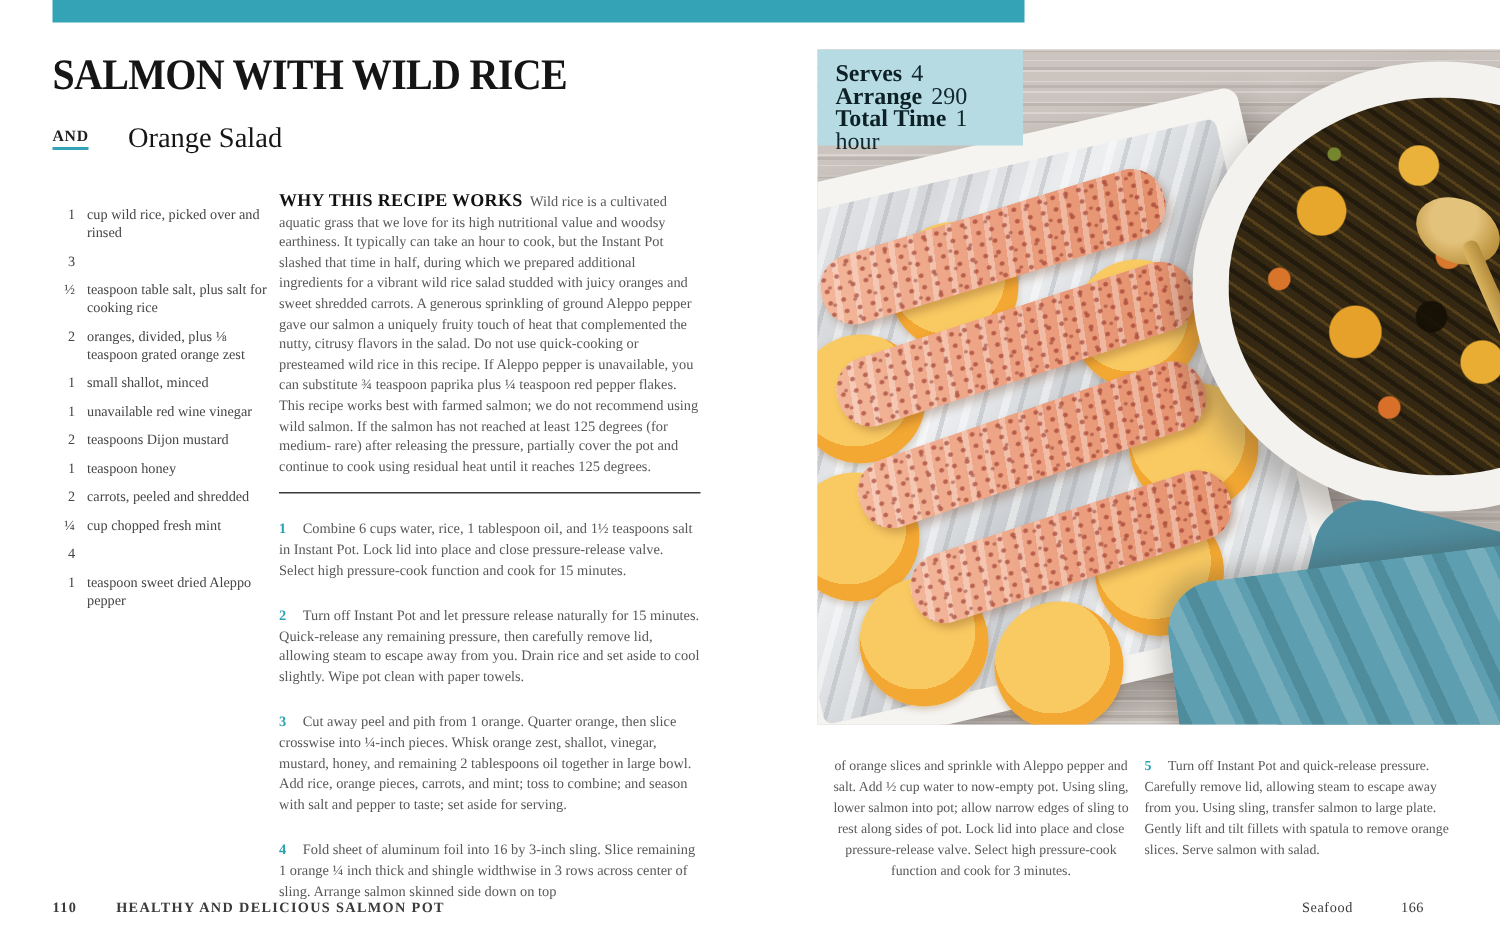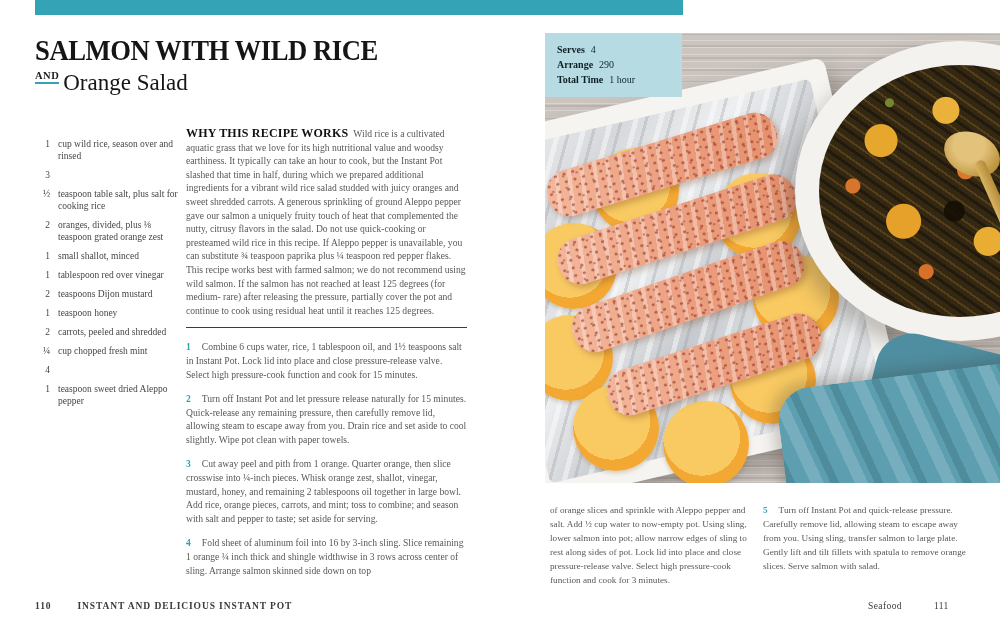--- a/index.html
+++ b/index.html
@@ -5,50 +5,50 @@
   html,body{margin:0;padding:0;background:#ffffff;}
   .spread{position:relative;width:1000px;height:632px;background:#ffffff;overflow:hidden;
           font-family:Liberation Serif, serif;color:#4a4a4a;}
 
   
   .topbar{position:absolute;left:35px;top:0;width:648px;height:15px;}
 
   .title-block{position:absolute;left:35px;top:34px;width:470px;}
   .title-main{margin:0;font-size:29px;font-weight:bold;color:#151515;letter-spacing:-0.5px;
               transform:scaleX(.92);transform-origin:left top;white-space:nowrap;}
-  .title-sub-row{margin-top:3px;display:flex;align-items:flex-start;gap:4px;}
+  .title-sub-row{margin-top:15px;display:flex;align-items:center;gap:26px;}
   .title-and{font-size:10.5px;font-weight:bold;color:#1d1d1d;letter-spacing:.5px;
              padding-bottom:1px;border-bottom:2px solid;}
-  .title-sub{font-size:23px;color:#151515;}
+  .title-sub{font-size:19px;color:#151515;}
 
   .ingredients{position:absolute;left:36px;top:138px;width:148px;}
   .ing-row{display:flex;gap:8px;margin-bottom:7px;font-size:9.5px;line-height:12px;color:#454545;}
   .ing-qty{flex:none;width:14px;text-align:right;}
   .ing-text{flex:1;}
 
   .main-col{position:absolute;left:186px;top:127px;width:281px;}
   .why-par{margin:0 0 10px;font-size:9.6px;line-height:13.6px;color:#585858;}
   .why-head{font-size:12px;font-weight:bold;color:#111;letter-spacing:.2px;margin-right:5px;}
   .divider{border:none;border-top:1.4px solid #3b3b3b;margin:8px 0 12px;}
-  .step{margin:0 0 11px;font-size:9.6px;line-height:13.6px;color:#585858;}
+  .step{margin:17px 0 11px;font-size:9.6px;line-height:13.6px;color:#585858;}
   .step-num{font-weight:bold;margin-right:11px;}
 
   .footer-left{position:absolute;left:35px;top:601px;display:flex;gap:26px;
                font-size:9.5px;font-weight:bold;color:#3a3a3a;letter-spacing:.9px;}
   .footer-right{position:absolute;left:868px;top:601px;display:flex;gap:32px;
                 font-size:9.5px;color:#3a3a3a;letter-spacing:.4px;}
 
   
   .photo{position:absolute;left:545px;top:33px;width:455px;height:450px;overflow:hidden;
          background-color:#ccc5bf;
          background-image:repeating-linear-gradient(to bottom, rgba(255,255,255,.28) 0 1px, rgba(0,0,0,0) 1px 7px),
                           repeating-linear-gradient(to bottom, rgba(95,84,78,.14) 0 2px, rgba(0,0,0,0) 2px 12px);}
   .infobox{position:absolute;left:0;top:0;width:137px;height:64px;z-index:9;
            box-sizing:border-box;padding:9px 8px 0 12px;}
-  .info-line{font-size:10px;line-height:15px;color:#10262c;}
+  .info-line{font-size:16px;line-height:15px;color:#10262c;}
   .info-label{font-weight:bold;color:#0c2026;margin-right:6px;}
 
   .platter{position:absolute;left:-55px;top:62px;width:380px;height:372px;background:#f5f4f1;
            border-radius:10px;transform:rotate(-13deg);
            box-shadow:10px 14px 22px rgba(60,50,45,.35);}
   .foil{position:absolute;left:18px;top:18px;right:18px;bottom:18px;border-radius:6px;
         background:linear-gradient(135deg,#f1f2f4 0%,#d6d8db 22%,#edeff1 40%,#c6c9cd 58%,#e9ebed 76%,#d2d5d8 100%);
         background-blend-mode:normal;}
   .foil:after{content:"";position:absolute;inset:0;border-radius:6px;
         background:repeating-linear-gradient(118deg, rgba(255,255,255,.45) 0 5px, rgba(0,0,0,0) 5px 11px, rgba(150,155,160,.30) 11px 14px, rgba(0,0,0,0) 14px 24px);}
@@ -87,21 +87,21 @@
                 background:linear-gradient(90deg,#dab45f,#b28a3b);border-radius:5px;
                 transform:rotate(-24deg);transform-origin:top center;}
   .napkin-under{position:absolute;left:315px;top:318px;width:230px;height:180px;z-index:6;
                 background:#4f8ea0;border-radius:36px 44px 18px 40px;transform:rotate(14deg);}
   .napkin{position:absolute;left:238px;top:340px;width:290px;height:150px;z-index:7;
           background-color:#5d9fb0;border-radius:34px 52px 22px 46px;transform:rotate(-7deg);
           background-image:repeating-linear-gradient(72deg, rgba(255,255,255,.16) 0 12px, rgba(0,0,0,0) 12px 18px, rgba(12,52,62,.18) 18px 26px, rgba(0,0,0,0) 26px 40px);
           box-shadow:-6px -6px 14px rgba(60,50,45,.25);}
 
   
-  .cont-col1{position:absolute;left:550px;top:504px;width:208px;}
+  .cont-col1{position:absolute;left:550px;top:504px;width:208px;text-align:center;}
   .cont-col2{position:absolute;left:763px;top:504px;width:207px;}
   .cont-par{margin:0;font-size:9.2px;line-height:13.9px;color:#585858;}
 </style>
 </head>
 <body>
 
 <div class="spread">
 
   <div class="topbar" style="background: rgb(51, 163, 181);"></div>
 
@@ -110,21 +110,21 @@
     <div class="title-sub-row">
       <span class="title-and" style="border-bottom-color: rgb(51, 163, 181);">AND</span>
       <span class="title-sub">Orange Salad</span>
     </div>
   </div>
 
   <div class="ingredients">
 
       <div class="ing-row">
         <span class="ing-qty">1</span>
-        <span class="ing-text">cup wild rice, season over and rinsed</span>
+        <span class="ing-text">cup wild rice, picked over and rinsed</span>
       </div>
 
       <div class="ing-row">
         <span class="ing-qty">3</span>
       </div>
 
       <div class="ing-row">
         <span class="ing-qty">½</span>
         <span class="ing-text">teaspoon table salt, plus salt for cooking rice</span>
       </div>
@@ -134,21 +134,21 @@
         <span class="ing-text">oranges, divided, plus ⅛ teaspoon grated orange zest</span>
       </div>
 
       <div class="ing-row">
         <span class="ing-qty">1</span>
         <span class="ing-text">small shallot, minced</span>
       </div>
 
       <div class="ing-row">
         <span class="ing-qty">1</span>
-        <span class="ing-text">tablespoon red over vinegar</span>
+        <span class="ing-text">unavailable red wine vinegar</span>
       </div>
 
       <div class="ing-row">
         <span class="ing-qty">2</span>
         <span class="ing-text">teaspoons Dijon mustard</span>
       </div>
 
       <div class="ing-row">
         <span class="ing-qty">1</span>
         <span class="ing-text">teaspoon honey</span>
@@ -184,21 +184,21 @@
         <p class="step"><span class="step-num" style="color: rgb(43, 162, 180);">2</span><span>Turn off Instant Pot and let pressure release naturally for 15 minutes. Quick-release any remaining pressure, then carefully remove lid, allowing steam to escape away from you. Drain rice and set aside to cool slightly. Wipe pot clean with paper towels.</span></p>
 
         <p class="step"><span class="step-num" style="color: rgb(43, 162, 180);">3</span><span>Cut away peel and pith from 1 orange. Quarter orange, then slice crosswise into ¼-inch pieces. Whisk orange zest, shallot, vinegar, mustard, honey, and remaining 2 tablespoons oil together in large bowl. Add rice, orange pieces, carrots, and mint; toss to combine; and season with salt and pepper to taste; set aside for serving.</span></p>
 
         <p class="step"><span class="step-num" style="color: rgb(43, 162, 180);">4</span><span>Fold sheet of aluminum foil into 16 by 3-inch sling. Slice remaining 1 orange ¼ inch thick and shingle widthwise in 3 rows across center of sling. Arrange salmon skinned side down on top</span></p>
       </div>
   </div>
 
   <div class="footer-left">
     <span>110</span>
-    <span>INSTANT AND DELICIOUS INSTANT POT</span>
+    <span>HEALTHY AND DELICIOUS SALMON POT</span>
   </div>
 
   <div class="photo">
     <div class="platter">
       <div class="foil"></div>
     </div>
     <div class="orange" style="left:48px;top:115px;"></div>
     <div class="orange" style="left:170px;top:140px;"></div>
     <div class="orange" style="left:-14px;top:190px;"></div>
     <div class="orange" style="left:208px;top:222px;"></div>
@@ -227,16 +227,16 @@
 
   <div class="cont-col1">
     <p class="cont-par">of orange slices and sprinkle with Aleppo pepper and salt. Add ½ cup water to now-empty pot. Using sling, lower salmon into pot; allow narrow edges of sling to rest along sides of pot. Lock lid into place and close pressure-release valve. Select high pressure-cook function and cook for 3 minutes.</p>
   </div>
   <div class="cont-col2">
     <p class="cont-par"><span class="step-num" style="color: rgb(43, 162, 180);">5</span><span>Turn off Instant Pot and quick-release pressure. Carefully remove lid, allowing steam to escape away from you. Using sling, transfer salmon to large plate. Gently lift and tilt fillets with spatula to remove orange slices. Serve salmon with salad.</span></p>
   </div>
 
   <div class="footer-right">
     <span>Seafood</span>
-    <span>111</span>
+    <span>166</span>
   </div>
 
 </div>
 
 </body></html>

